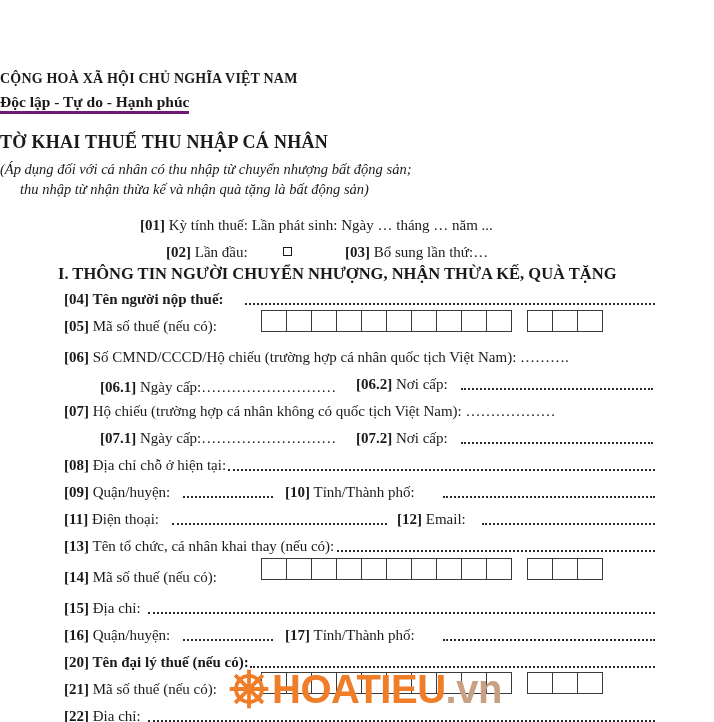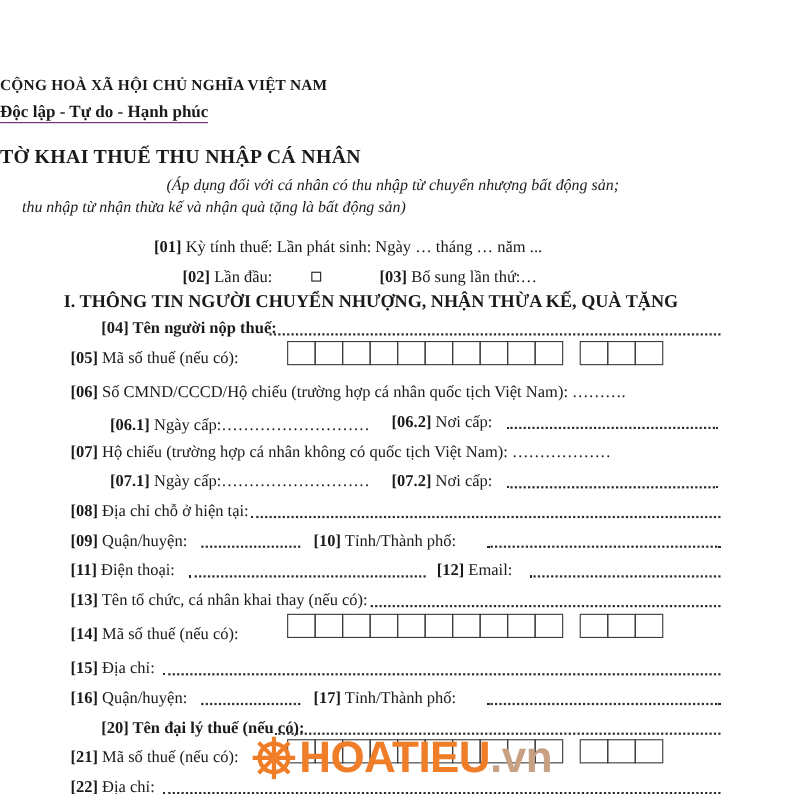--- a/index.html
+++ b/index.html
@@ -46,53 +46,52 @@
     font-weight: bold;
     letter-spacing: 0.2px;
   }
   .natl-2 {
     position: absolute;
     top: 93px; left: 0; width: 714px;
     font-size: 15.5px;
     font-weight: bold;
   }
   .natl-2 span {
-    border-bottom: 1px solid #701a75;
+    border-bottom: 3px solid #701a75;
     padding-bottom: 1px;
   }
   .doc-title {
     position: absolute;
     top: 132px; left: 0; width: 714px;
     font-size: 18px;
     font-weight: bold;
     letter-spacing: 0.3px;
   }
   .doc-sub1 {
     position: absolute;
     top: 161px; left: 0; width: 714px;
     font-size: 14.5px;
     font-style: italic;
-    text-align: center;
   }
   .doc-sub2 {
     position: absolute;
     top: 181px; left: 0; width: 714px;
     font-size: 14.5px;
     font-style: italic;
     padding-left: 20px;
   }
 
   
   .row {
     position: absolute;
     font-size: 15px;
     white-space: nowrap;
     line-height: 1;
   }
-  .row.bold { font-weight: bold; margin-left: 28px; }
+  .row.bold { font-weight: bold; }
   .tag { font-weight: bold; }
   .section-title {
     position: absolute;
     left: 58px;
     top: 264px;
     font-size: 16.5px;
     font-weight: bold;
     white-space: nowrap;
   }
 

